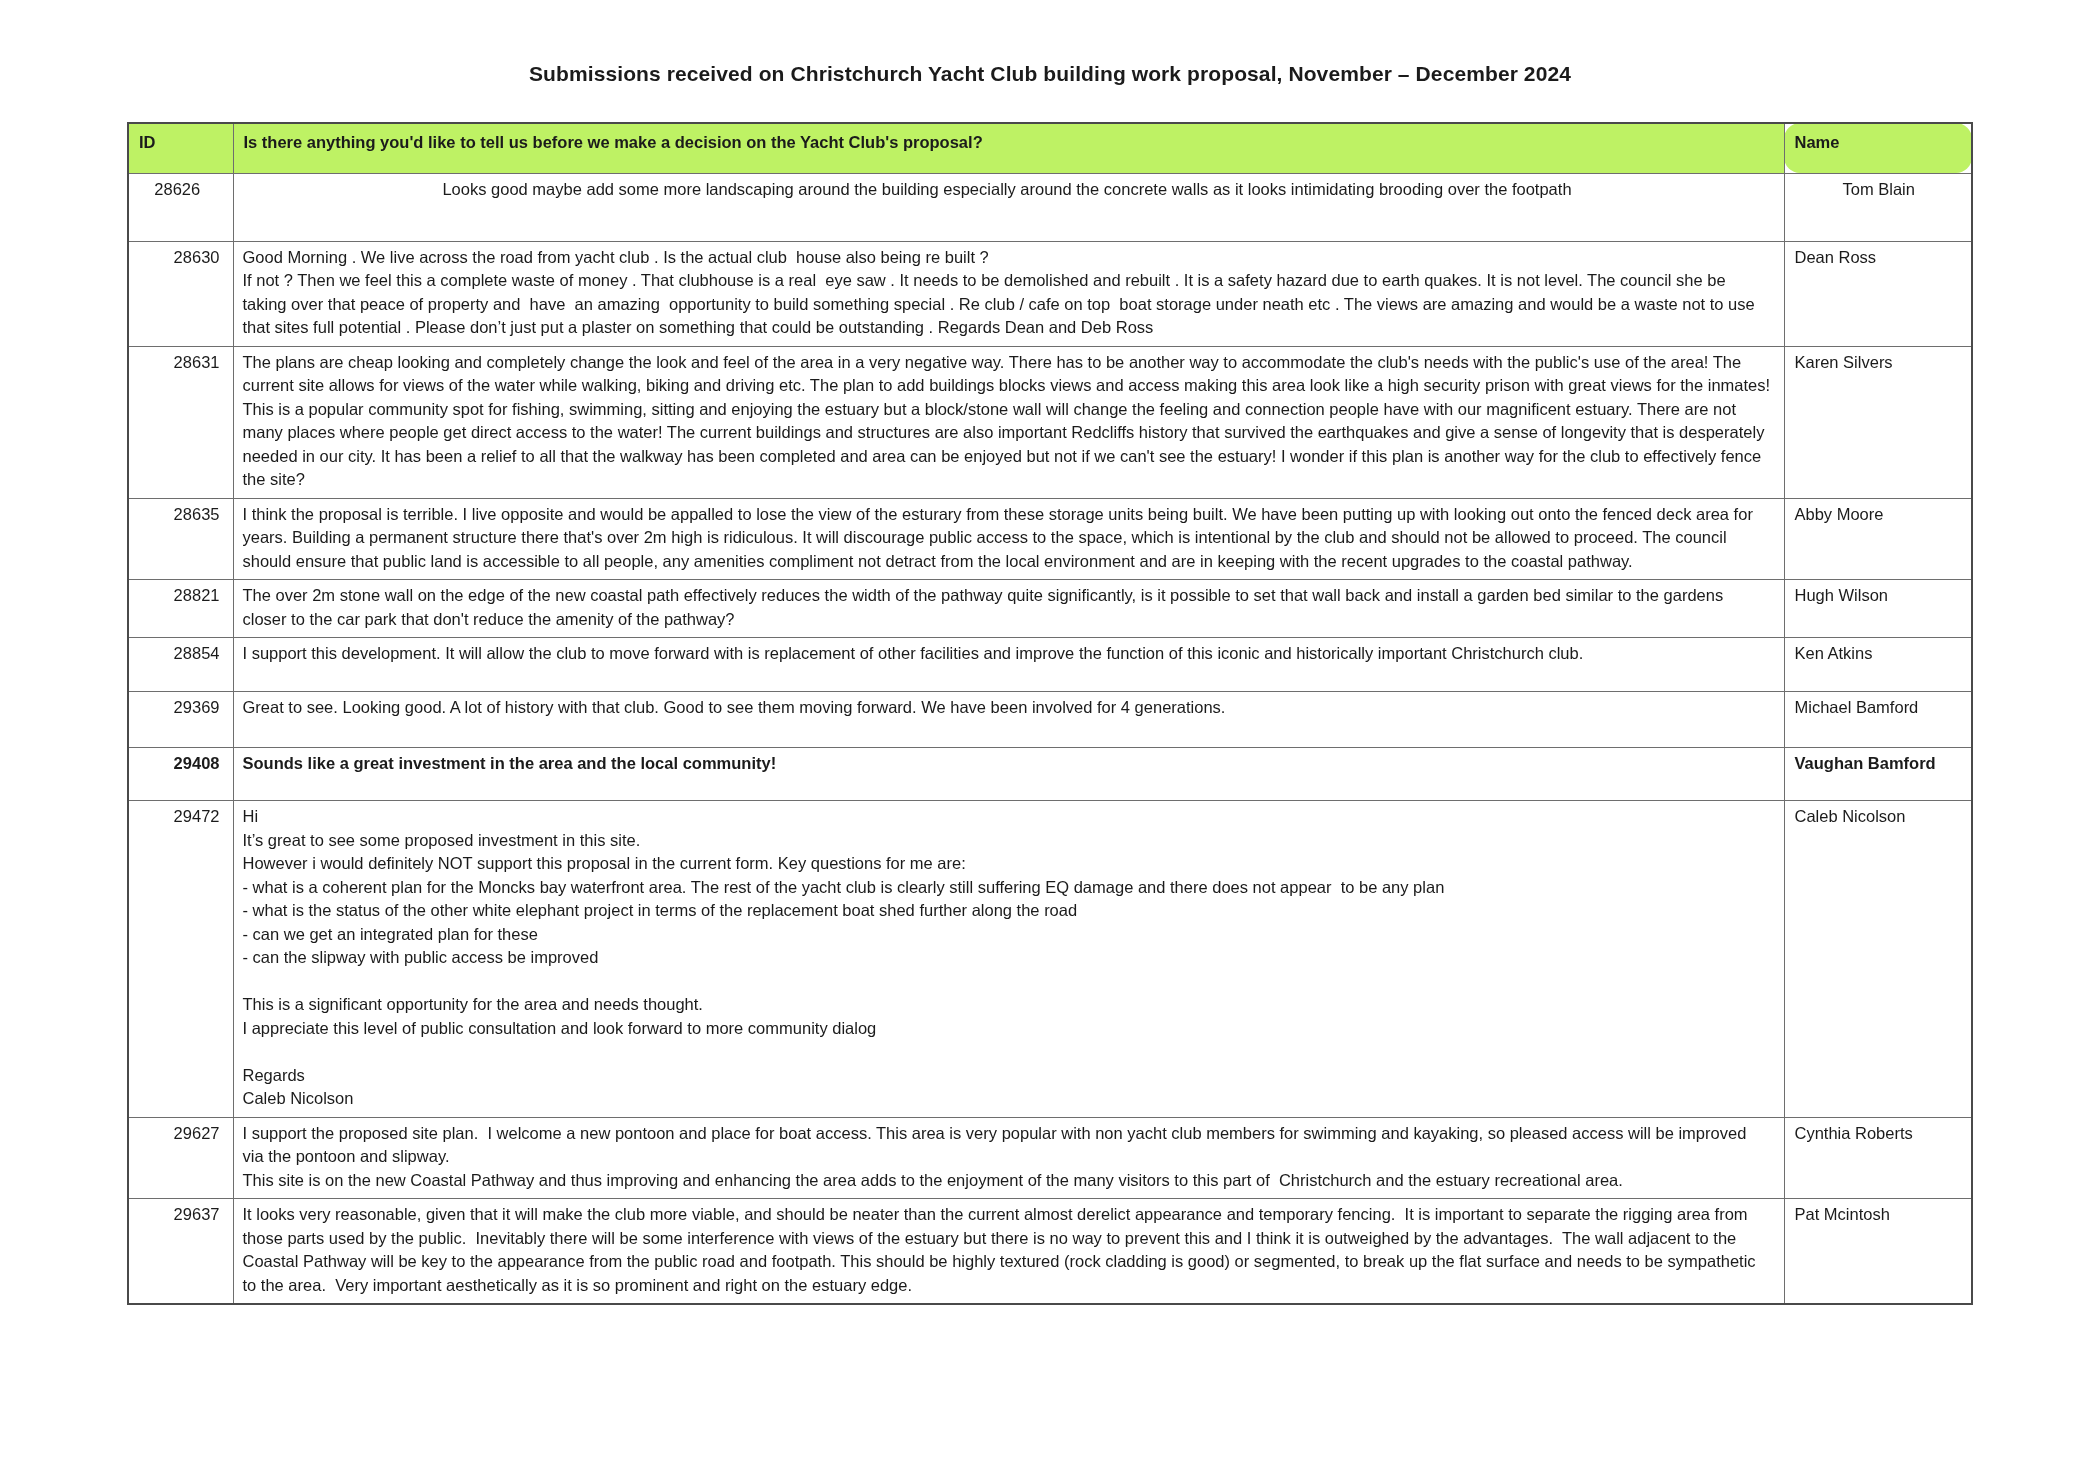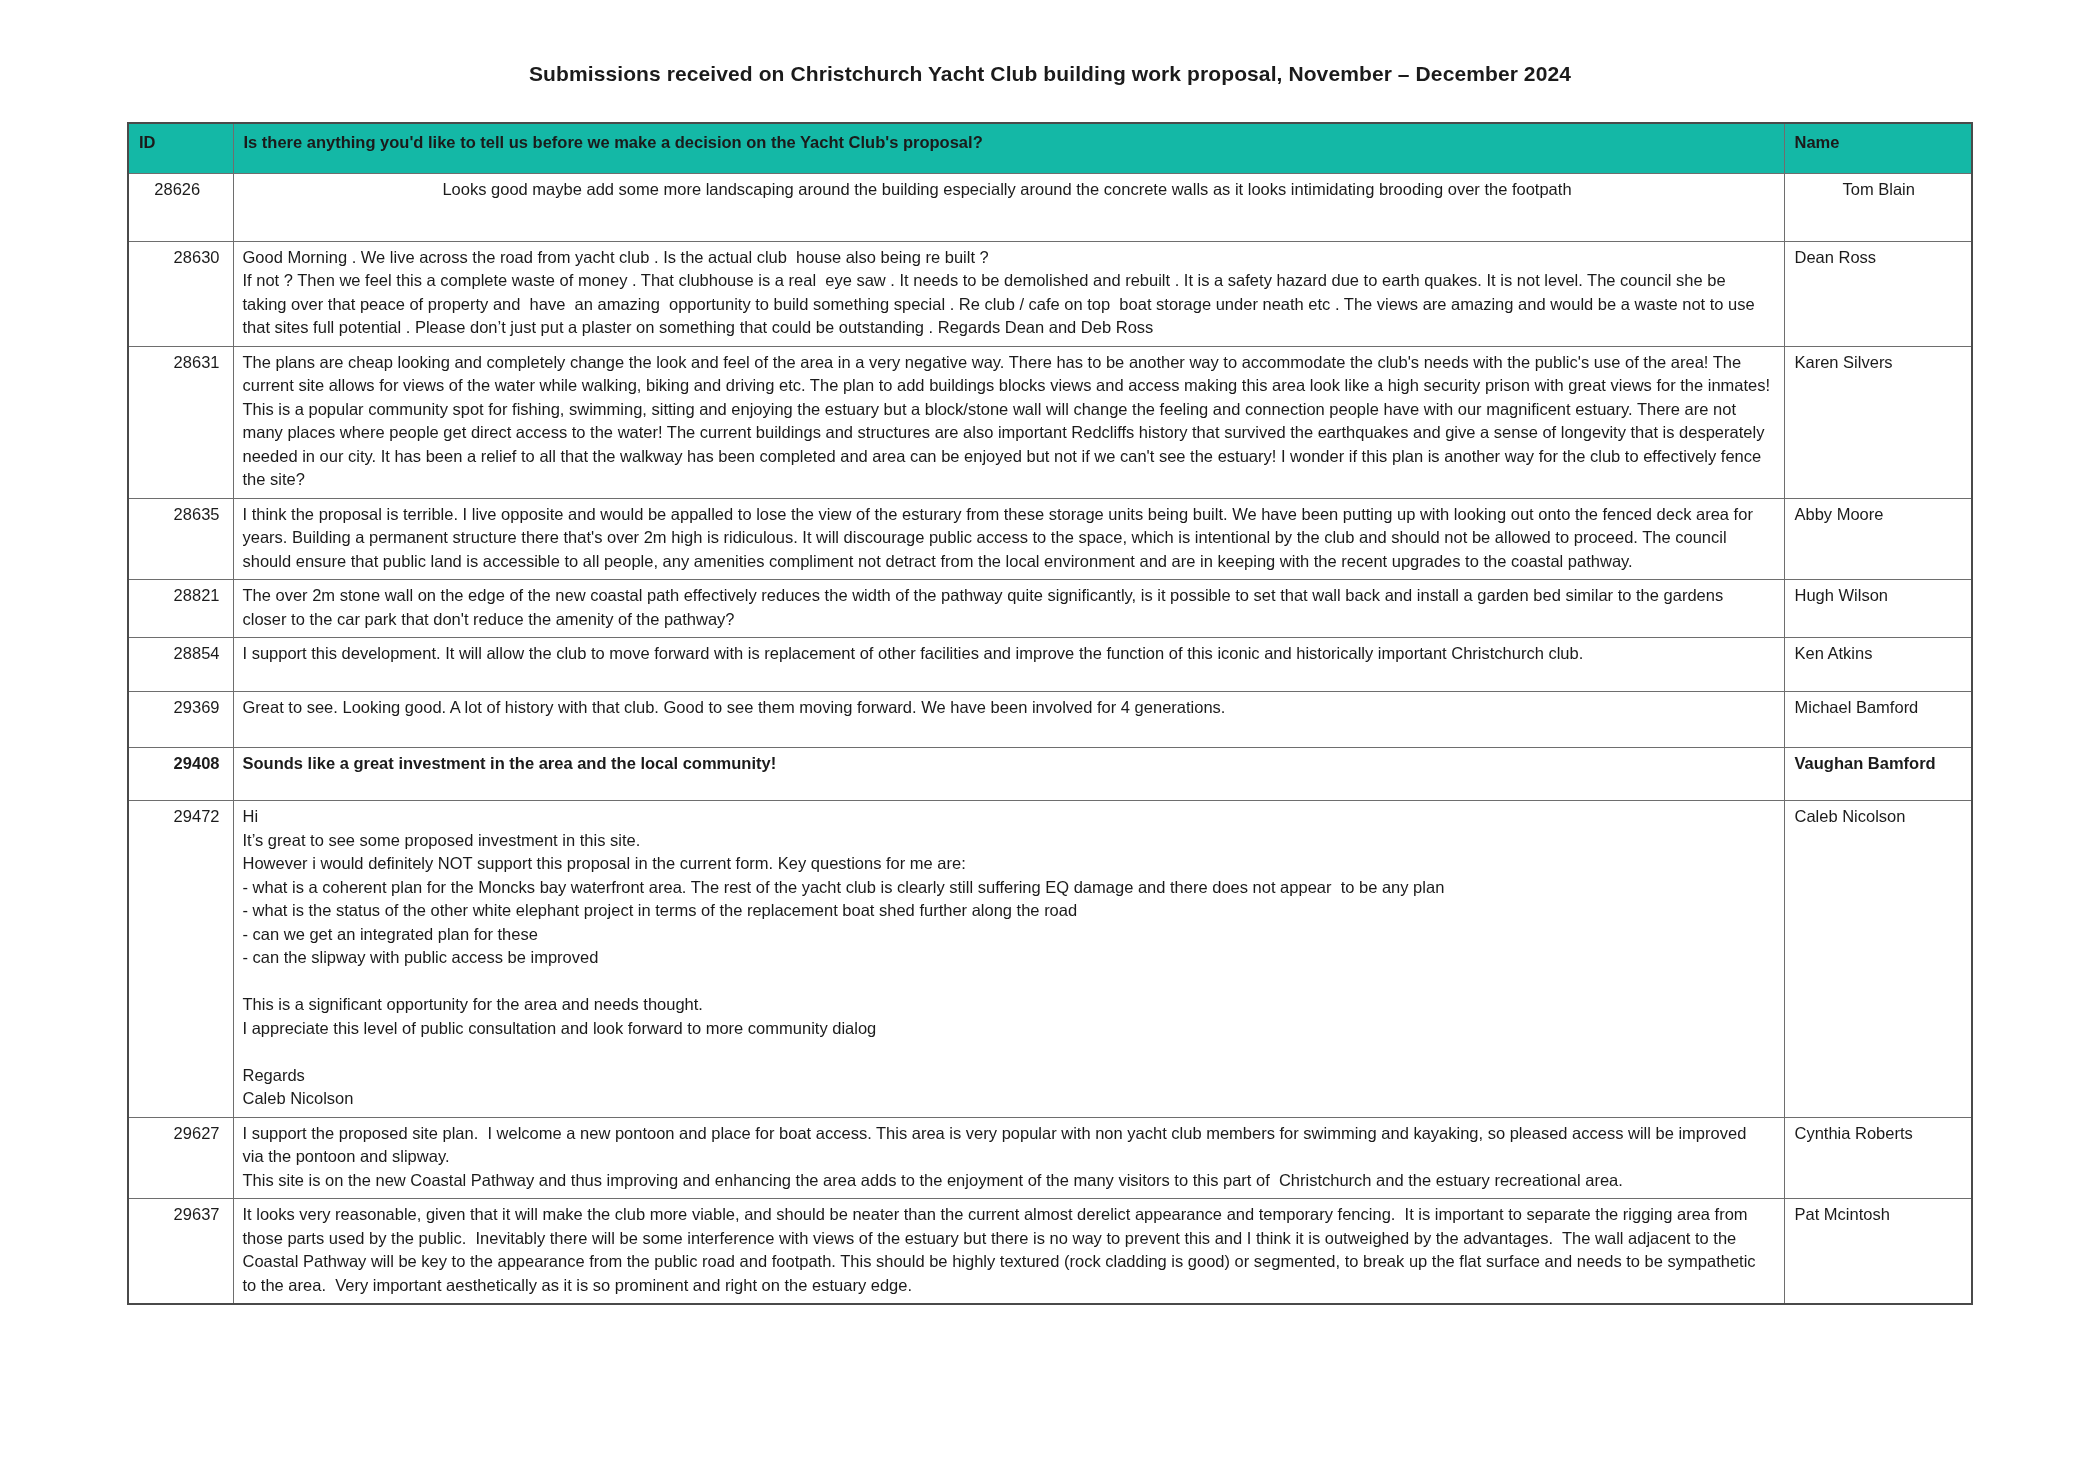--- a/index.html
+++ b/index.html
@@ -31,28 +31,28 @@
     border: 2px solid #4a4a4a;
   }
   .subs-table th, .subs-table td {
     border: 1px solid #6e6e6e;
     vertical-align: top;
     font-size: 16.5px;
     line-height: 23.5px;
     box-sizing: border-box;
   }
   .subs-table thead th {
-    background: #14b8a6;
+    background: #bef264;
     font-weight: 700;
     text-align: left;
     height: 50px;
     padding: 7px 10px 4px 10px;
   }
   .subs-table th.col-id    { width: 105px; }
-  .subs-table th.col-name  { width: 188px; }
+  .subs-table th.col-name  { width: 188px; border-radius: 16px; }
   .subs-table td.cell-id {
     text-align: right;
     padding: 4px 13px 4px 6px;
     white-space: nowrap;
   }
   .subs-table td.cell-comment {
     padding: 4px 12px 6px 9px;
     white-space: pre-wrap;
     word-wrap: break-word;
   }

